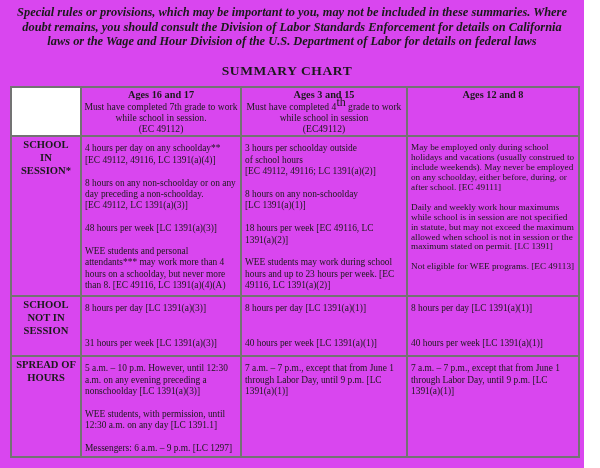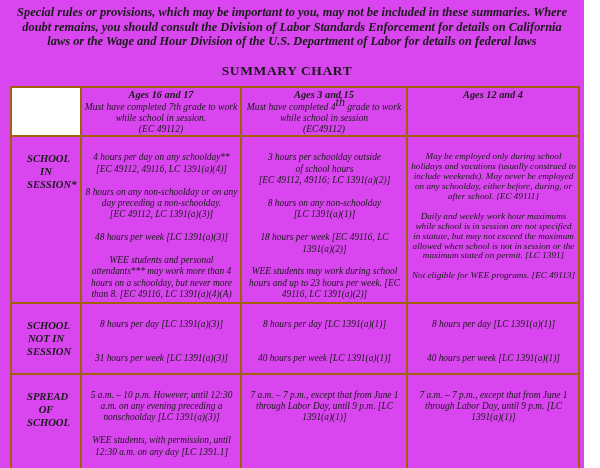--- a/index.html
+++ b/index.html
@@ -29,25 +29,24 @@
     font-size:13.5px;
     letter-spacing:0.6px;
   }
   table.summary{
     border-collapse:collapse;
     table-layout:fixed;
     margin:7px 0 0 10px;
     width:568px;
   }
   table.summary th, table.summary td{
-    border:2px solid #a16207;
+    border:2px solid #737373;
     vertical-align:top;
     box-sizing:border-box;
     overflow:hidden;
-    font-style:italic;
   }
   td.blank{
     border:none;
     background:#ffffff;
   }
   tr.hdr-row{height:46px;}
   tr.row-1{height:160px;}
   tr.row-2{height:60px;}
   tr.row-3{height:98px;}
   th.agehdr{
@@ -70,28 +69,28 @@
     vertical-align:super;
     line-height:0;
   }
   th.rowlabel{
     vertical-align:middle;
     text-align:center;
     font-weight:bold;
     font-size:10.6px;
     line-height:13px;
     white-space:pre-line;
-    padding:15px;
+    padding:1px;
   }
   td.cell{
     font-size:9.4px;
     line-height:11.4px;
     white-space:pre-line;
-    padding:15px 2px 1px 3px;
-    text-align:center;
+    padding:6px 2px 1px 3px;
+    text-align:left;
   }
   td.cell.tight{
     font-size:9.2px;
     line-height:9.9px;
     margin-top:12px;
   }
 </style>
 </head>
 <body>
 
@@ -119,21 +118,21 @@
 while school in session.
 (EC 49112)</div>
         </th>
         <th class="agehdr">
           <div class="age">Ages 3 and 15</div>
           <div class="hdr-note"><span>Must have completed 4</span><sup>th</sup><span> grade to work
 while school in session
 (EC49112)</span></div>
         </th>
         <th class="agehdr">
-          <div class="age">Ages 12 and 4</div>
+          <div class="age">Ages 12 and 8</div>
         </th>
       </tr>
 
       <tr class="row-1">
         <th class="rowlabel">SCHOOL
 IN
 SESSION*</th>
         <td class="cell">4 hours per day on any schoolday**
 [EC 49112, 49116, LC 1391(a)(4)]
 
@@ -173,21 +172,21 @@
 
 40 hours per week [LC 1391(a)(1)]</td>
         <td class="cell">8 hours per day [LC 1391(a)(1)]
 
 
 40 hours per week [LC 1391(a)(1)]</td>
       </tr>
 
       <tr class="row-3">
         <th class="rowlabel">SPREAD OF
-SCHOOL</th>
+HOURS</th>
         <td class="cell">5 a.m. – 10 p.m.  However, until 12:30 a.m. on any evening preceding a nonschoolday [LC 1391(a)(3)]
 
 WEE students, with permission, until 12:30 a.m. on any day [LC 1391.1]
 
 Messengers: 6 a.m. – 9 p.m. [LC 1297]</td>
         <td class="cell">7 a.m. – 7 p.m., except that from June 1 through Labor Day, until 9 p.m. [LC 1391(a)(1)]</td>
         <td class="cell">7 a.m. – 7 p.m., except that from June 1 through Labor Day, until 9 p.m. [LC 1391(a)(1)]</td>
       </tr>
     </tbody>
   </table>

